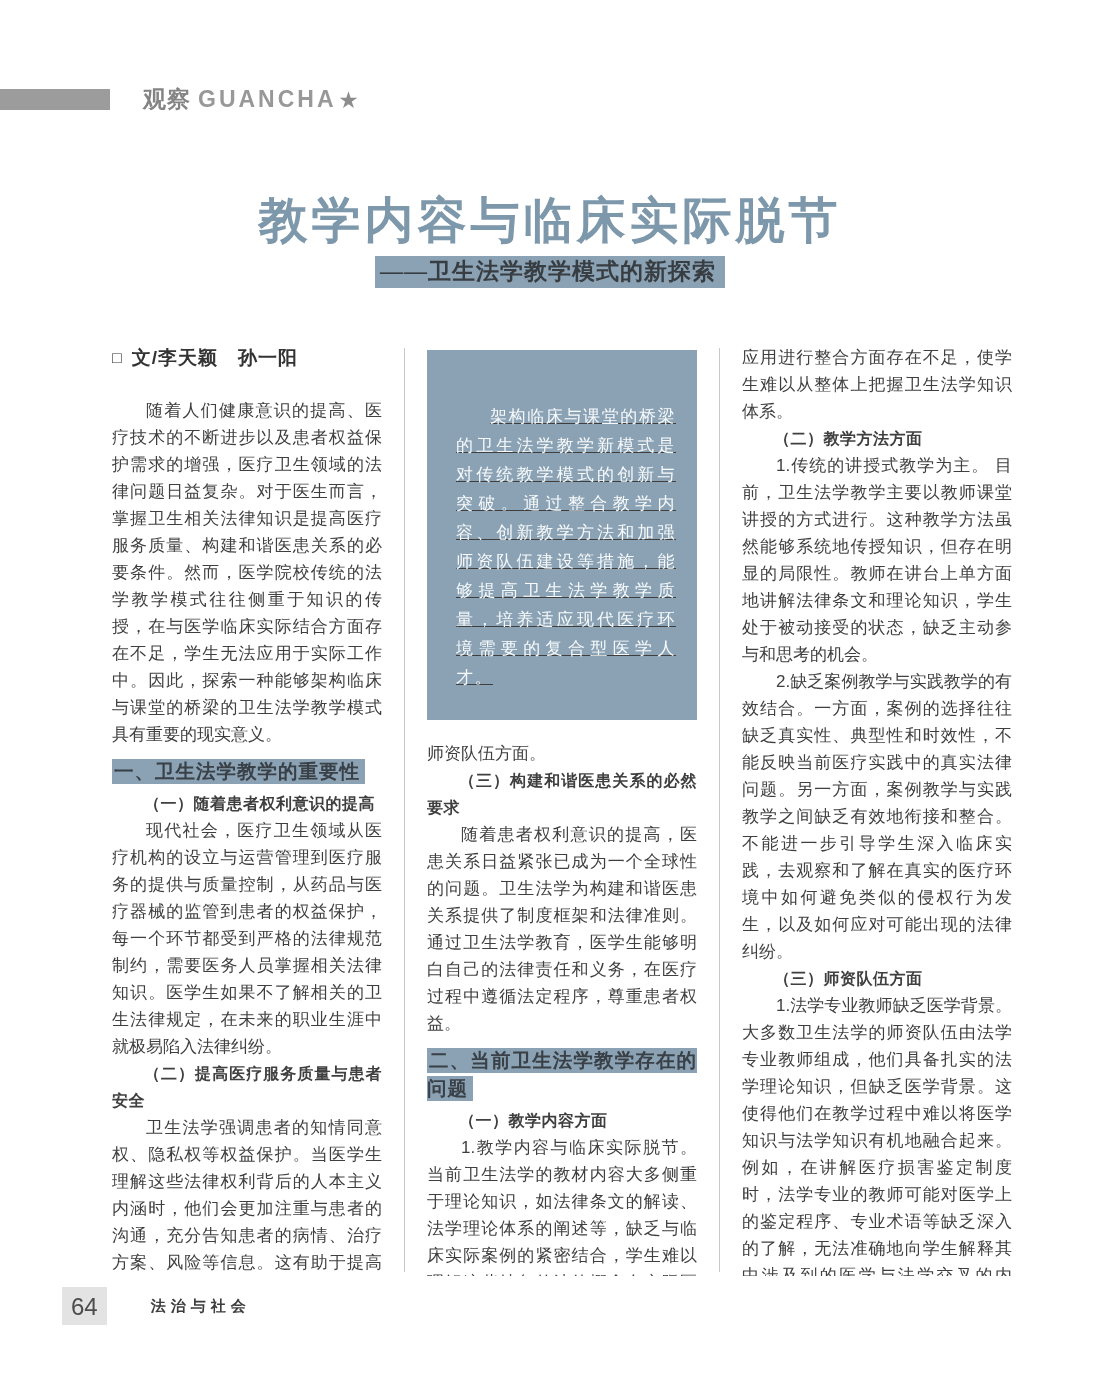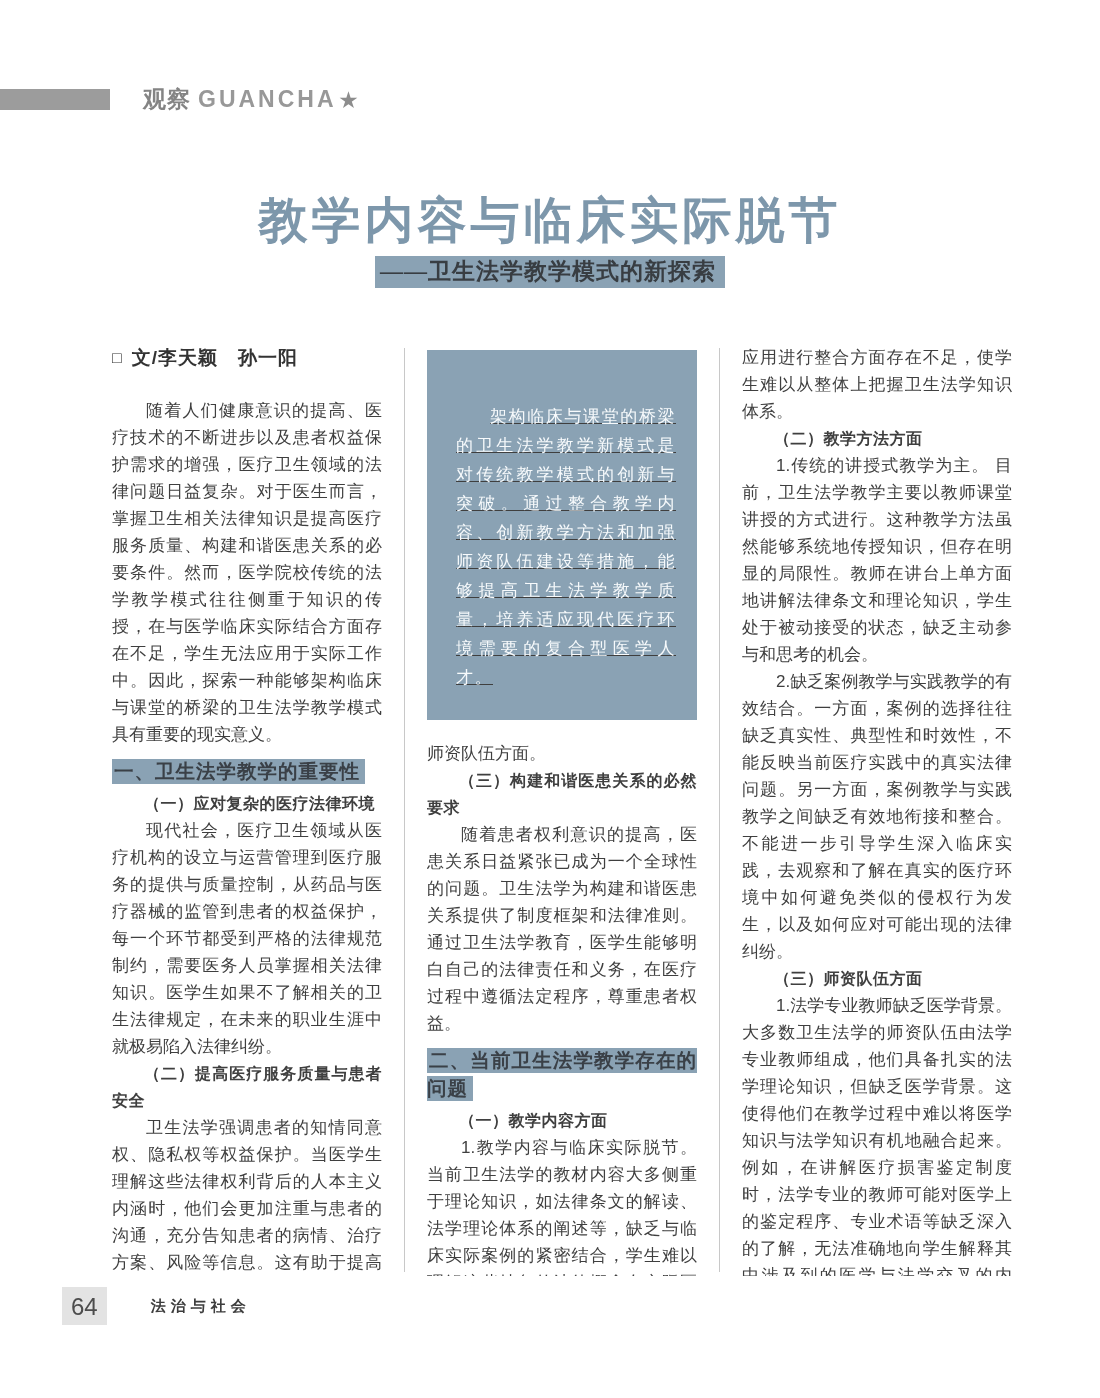--- a/index.html
+++ b/index.html
@@ -90,21 +90,21 @@
     <div class="col-divider d2"></div>
 
     <section class="col col-left">
       <p class="byline">
         <span class="byline-marker">□</span><span>文/李天颖　孙一阳</span>
       </p>
       <p class="para">随着人们健康意识的提高、医疗技术的不断进步以及患者权益保护需求的增强，医疗卫生领域的法律问题日益复杂。对于医生而言，掌握卫生相关法律知识是提高医疗服务质量、构建和谐医患关系的必要条件。然而，医学院校传统的法学教学模式往往侧重于知识的传授，在与医学临床实际结合方面存在不足，学生无法应用于实际工作中。因此，探索一种能够架构临床与课堂的桥梁的卫生法学教学模式具有重要的现实意义。</p>
       <h2 class="section-head">
         <span class="hl">一、卫生法学教学的重要性</span>
       </h2>
-      <p class="subhead">（一）应对复杂的医疗法律环境</p>
+      <p class="subhead">（一）随着患者权利意识的提高</p>
       <p class="para">现代社会，医疗卫生领域从医疗机构的设立与运营管理到医疗服务的提供与质量控制，从药品与医疗器械的监管到患者的权益保护，每一个环节都受到严格的法律规范制约，需要医务人员掌握相关法律知识。医学生如果不了解相关的卫生法律规定，在未来的职业生涯中就极易陷入法律纠纷。</p>
       <p class="subhead">（二）提高医疗服务质量与患者安全</p>
       <p class="para">卫生法学强调患者的知情同意权、隐私权等权益保护。当医学生理解这些法律权利背后的人本主义内涵时，他们会更加注重与患者的沟通，充分告知患者的病情、治疗方案、风险等信息。这有助于提高患者对医疗决策的参与度，减少因信息不对称导致的医患矛盾，从而为提高医疗服务质量和患者安</p>
     </section>
 
     <section class="col col-mid">
       <div class="abstract-box">
         <p>架构临床与课堂的桥梁的卫生法学教学新模式是对传统教学模式的创新与突破。通过整合教学内容、创新教学方法和加强师资队伍建设等措施，能够提高卫生法学教学质量，培养适应现代医疗环境需要的复合型医学人才。</p>
       </div>
       <p class="para cont">师资队伍方面。</p>

